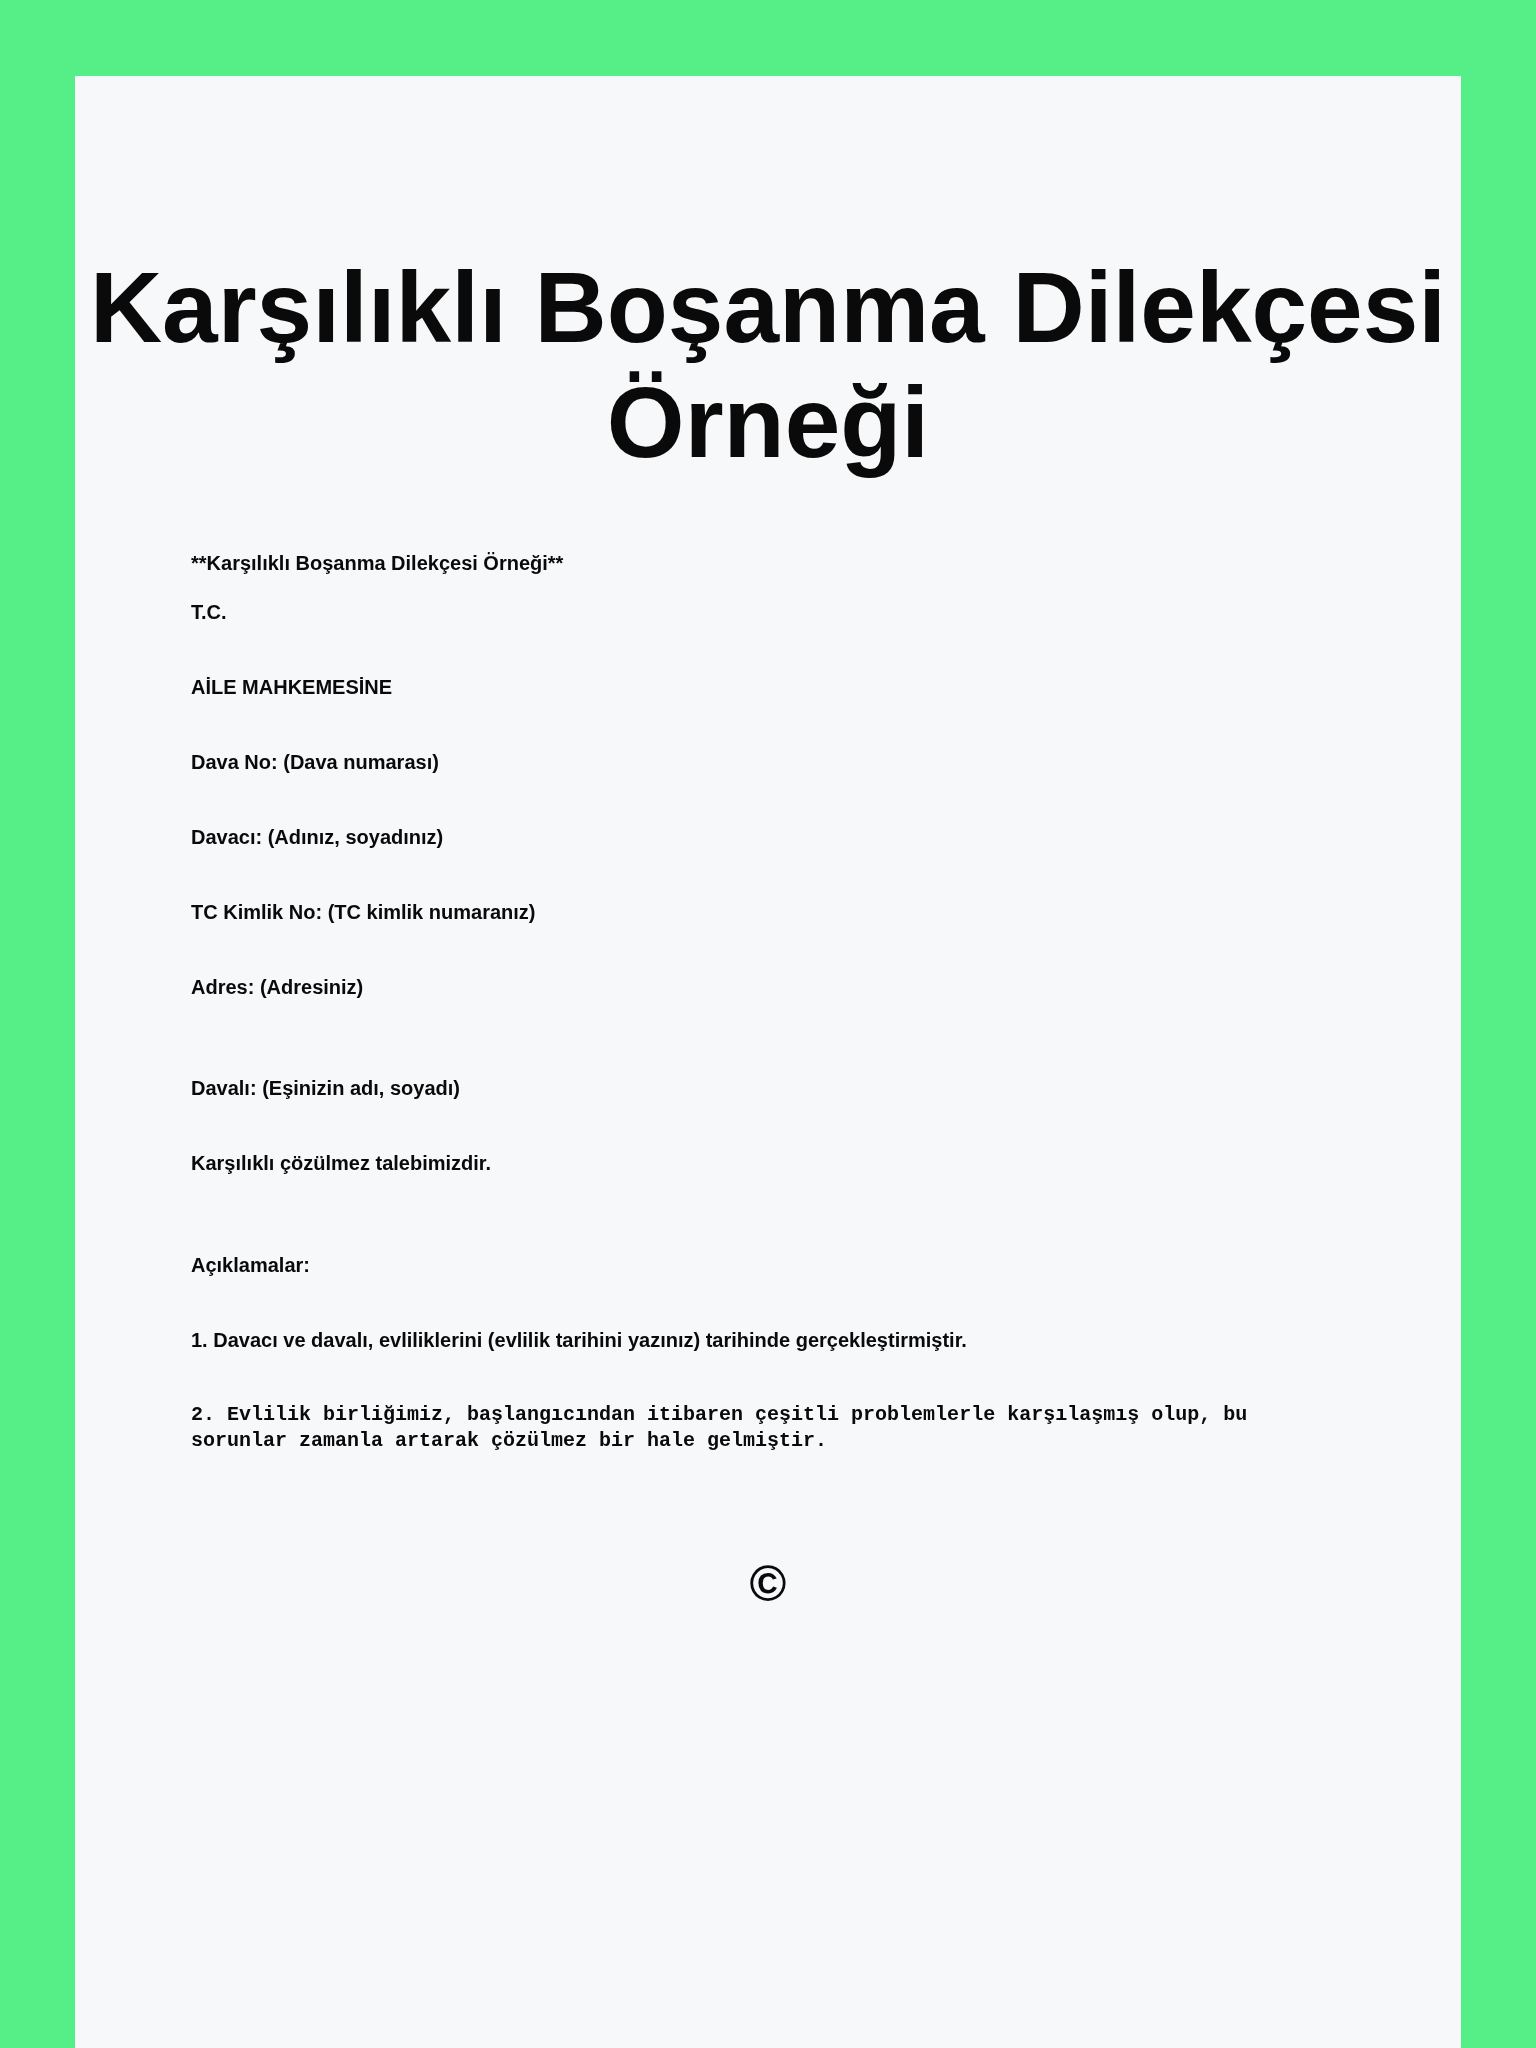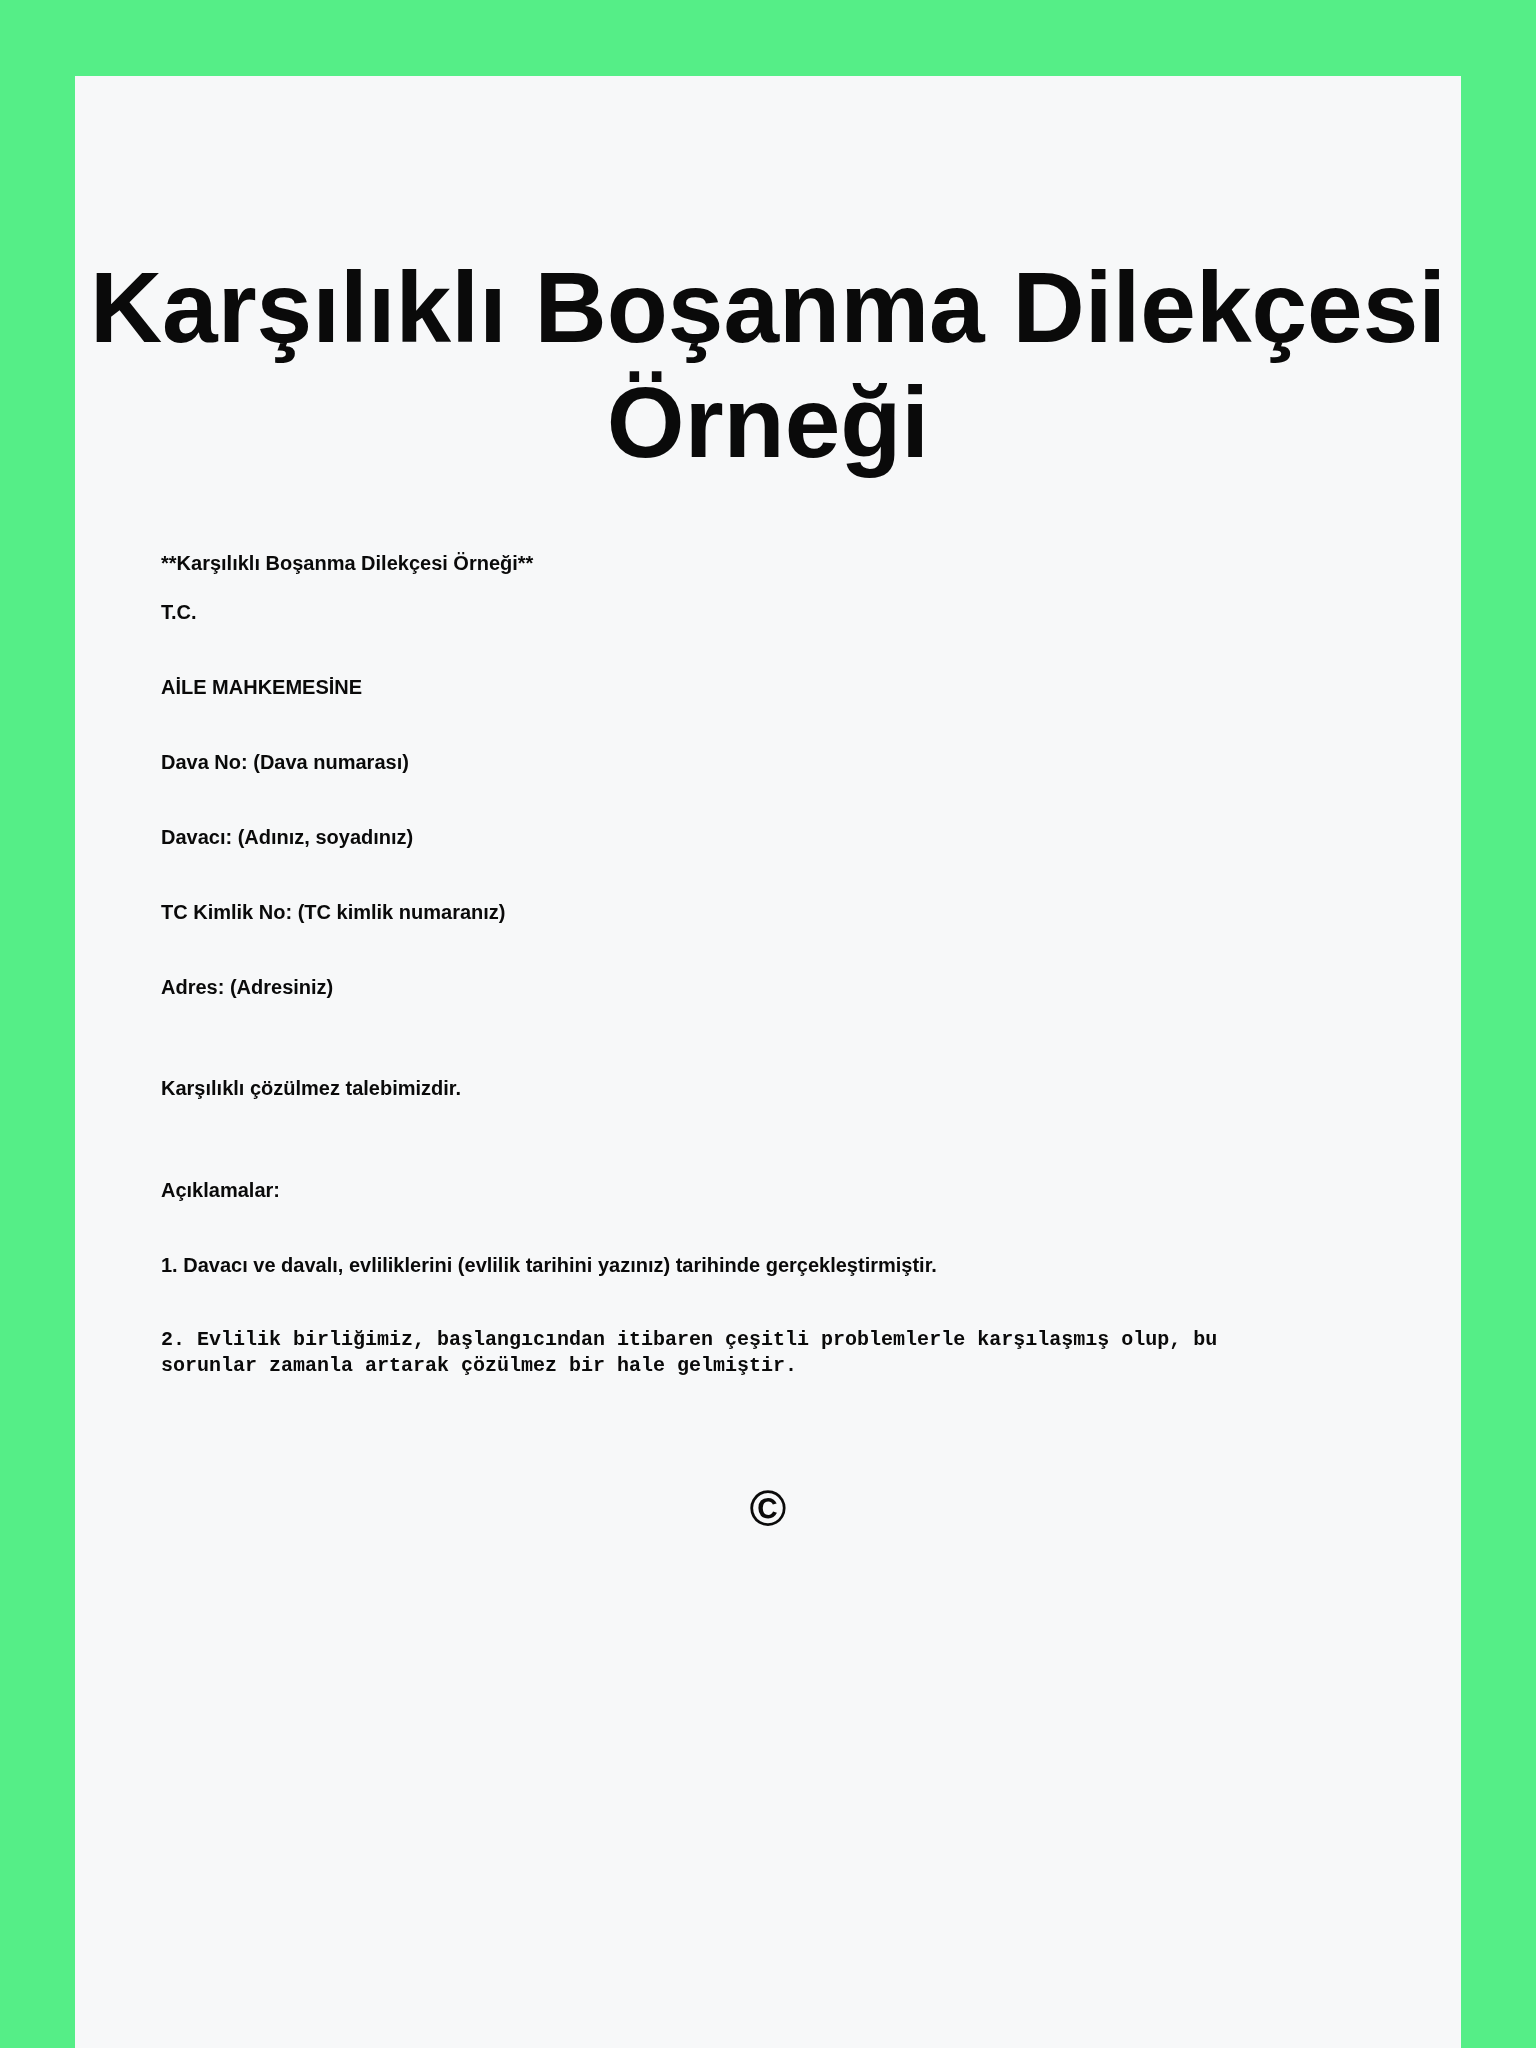--- a/index.html
+++ b/index.html
@@ -24,21 +24,21 @@
     margin: 174px 0 0 0;
     padding: 0;
     font-size: 100px;
     line-height: 115px;
     font-weight: 700;
     text-align: center;
     letter-spacing: 0;
   }
   .content {
     margin-top: 70px;
-    padding: 0 172px 0 86px;
+    padding: 0 172px 0 116px;
   }
   .para {
     margin: 0 0 48.5px 0;
     font-size: 20px;
     line-height: 26.5px;
     font-weight: 700;
   }
   .para.gap-small { margin-bottom: 22px; }
   .para.gap-large { margin-bottom: 75px; }
   .para.gap-none  { margin-bottom: 0; font-family: Liberation Mono, monospace; }
@@ -57,20 +57,21 @@
   <h1 class="doc-title">Karşılıklı Boşanma Dilekçesi Örneği</h1>
 
   <div class="content" id="paragraphs">
       <p class="para gap-small">**Karşılıklı Boşanma Dilekçesi Örneği**</p>
       <p class="para gap-normal">T.C.</p>
       <p class="para gap-normal">AİLE MAHKEMESİNE</p>
       <p class="para gap-normal">Dava No: (Dava numarası)</p>
       <p class="para gap-normal">Davacı: (Adınız, soyadınız)</p>
       <p class="para gap-normal">TC Kimlik No: (TC kimlik numaranız)</p>
       <p class="para gap-large">Adres: (Adresiniz)</p>
+      <p class="para gap-normal">Davalı: (Eşinizin adı, soyadı)</p>
       <p class="para gap-large">Karşılıklı çözülmez talebimizdir.</p>
       <p class="para gap-normal">Açıklamalar:</p>
       <p class="para gap-normal">1. Davacı ve davalı, evliliklerini (evlilik tarihini yazınız) tarihinde gerçekleştirmiştir.</p>
       <p class="para gap-none">2. Evlilik birliğimiz, başlangıcından itibaren çeşitli problemlerle karşılaşmış olup, bu sorunlar zamanla artarak çözülmez bir hale gelmiştir.</p>
     </div>
 
   <div class="copyright">©</div>
 </div>
 
 </body></html>

